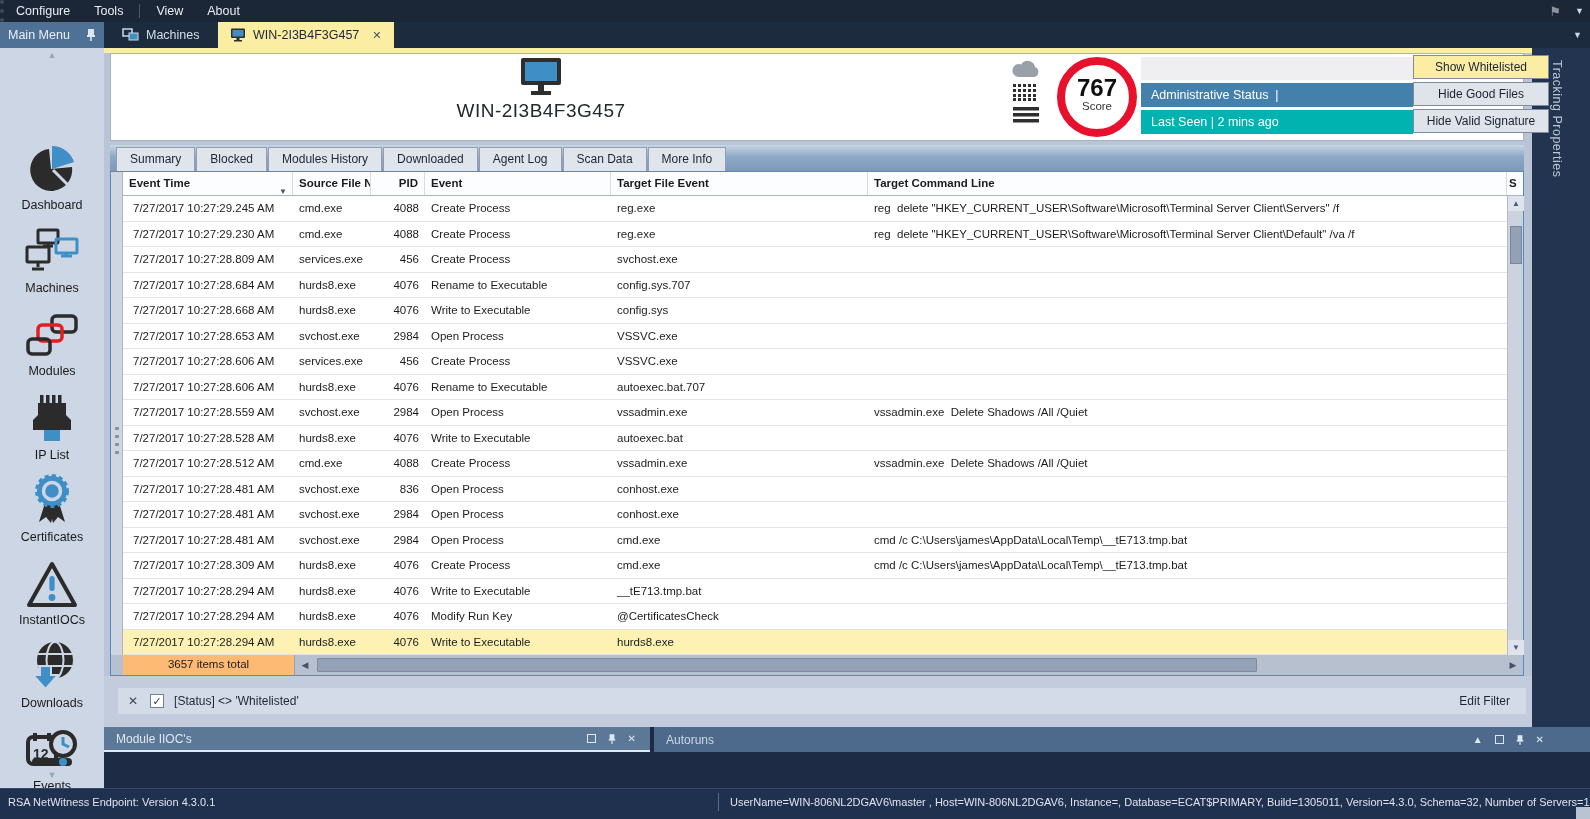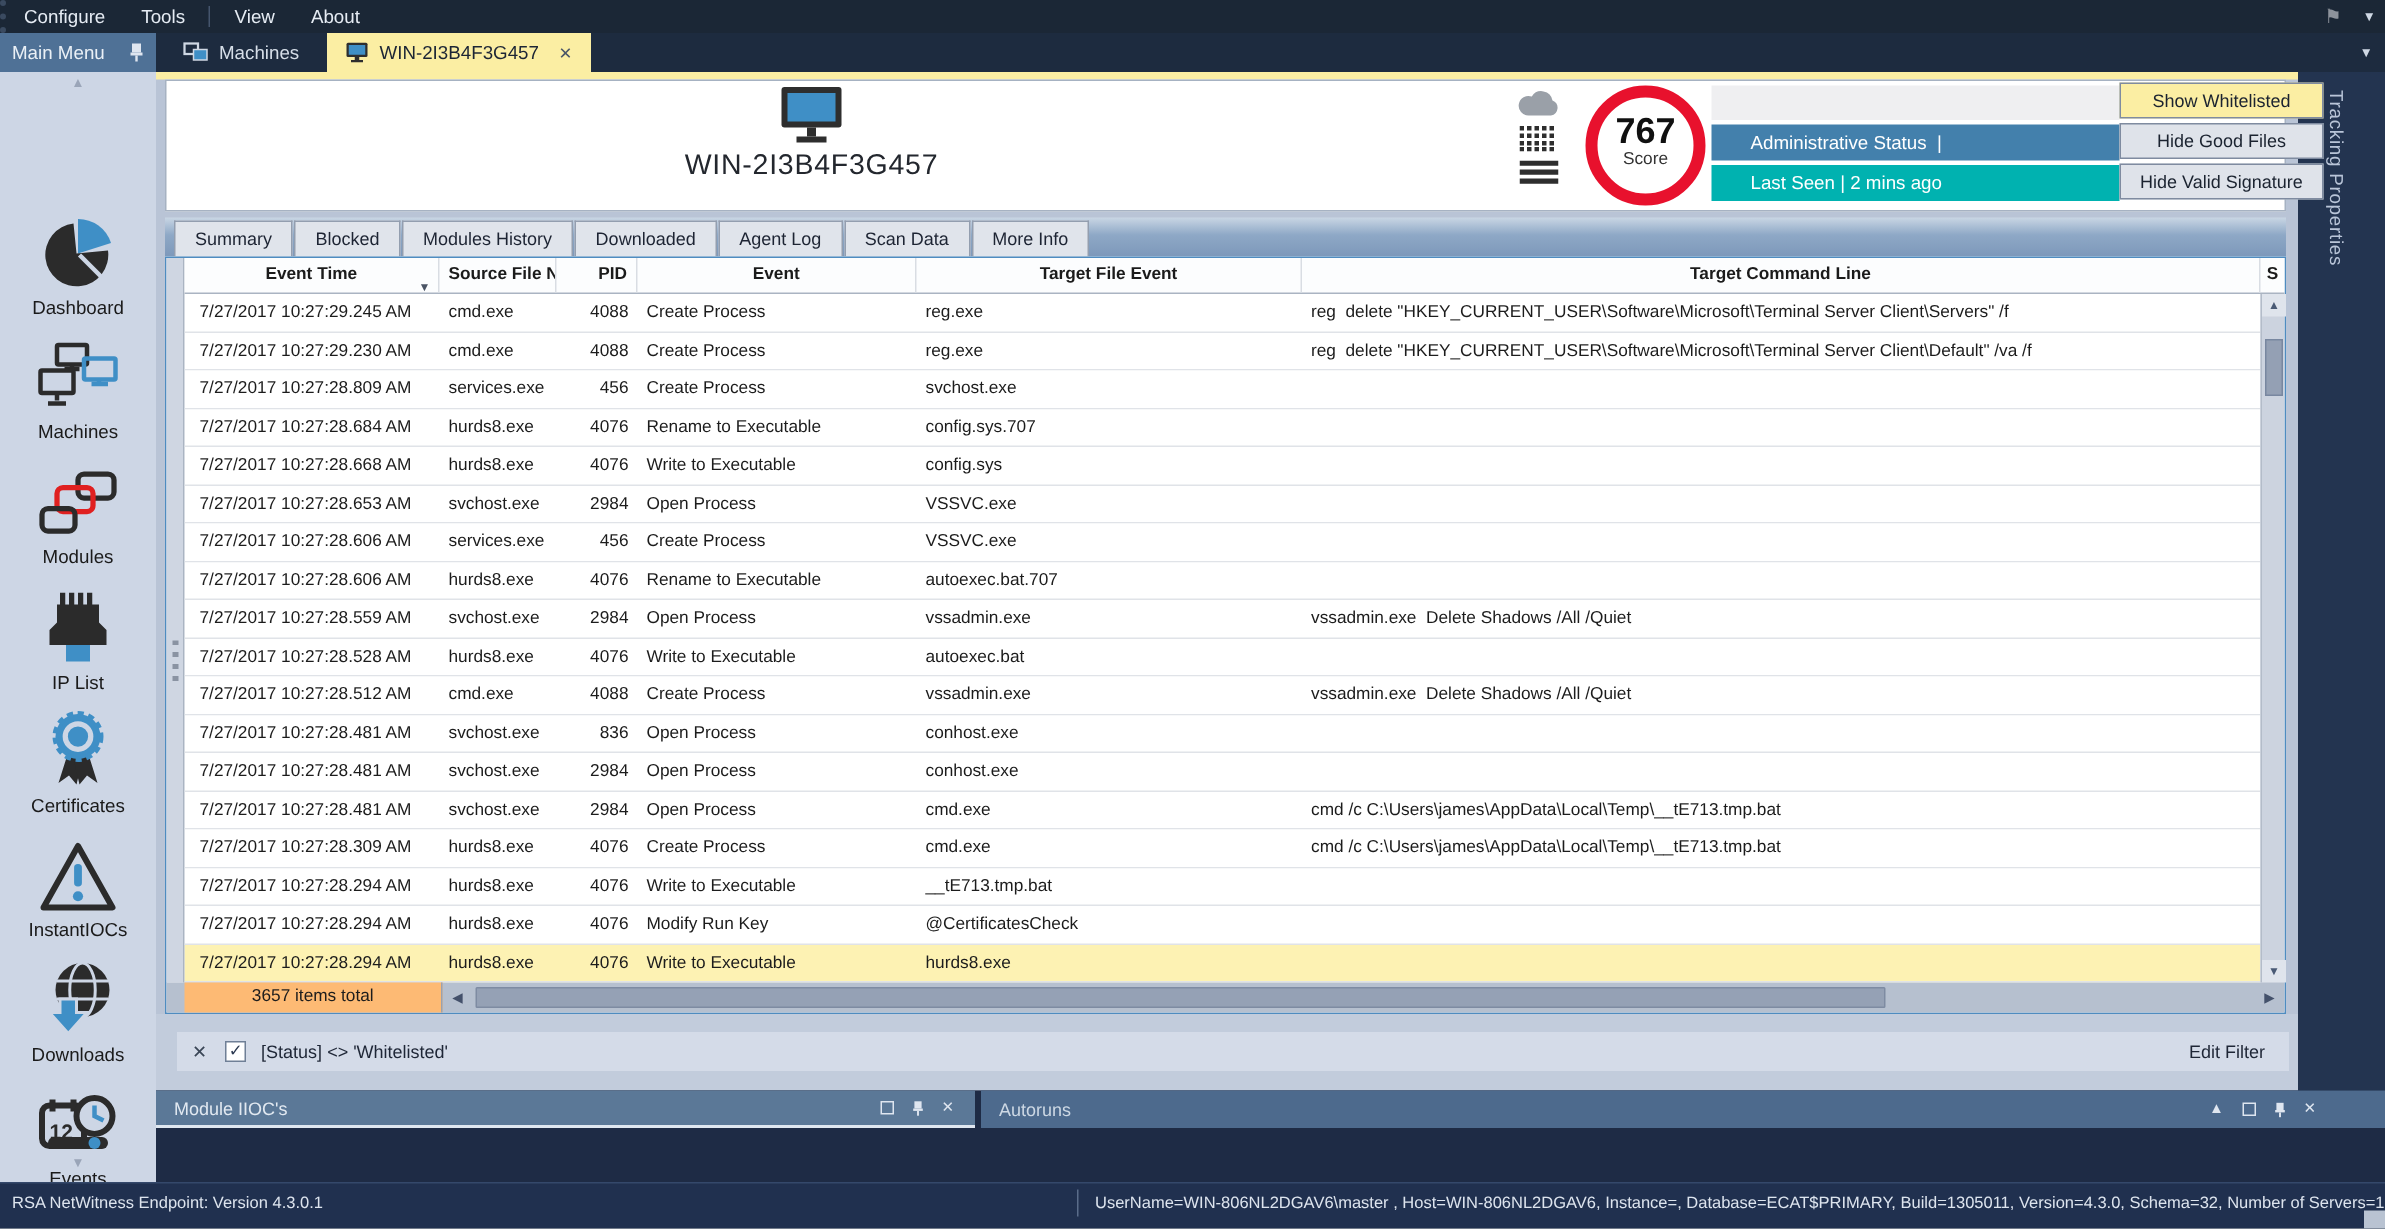--- a/index.html
+++ b/index.html
@@ -52,21 +52,21 @@
   .mh-center svg { margin:0 auto; }
   .mh-title { font-size:19px; color:#23272e; margin-top:1px; letter-spacing:0.5px; }
   .mh-icons { position:absolute; left:900px; top:5px; width:30px; display:flex; flex-direction:column;
               align-items:center; gap:6px; }
   .score-circle { position:absolute; left:946px; top:3px; width:80px; height:80px; border-radius:50%;
                   border:8px solid var(--score-red); background:#fff; text-align:center; }
   .score-num { font-size:24px; font-weight:800; color:#101010; margin-top:11px; line-height:24px; }
   .score-cap { font-size:11.5px; color:#333; }
   .bars { position:absolute; left:1030px; top:0; width:272px; height:86px; }
   .bar { position:absolute; left:0; width:272px; height:24px; color:#fff; font-size:12.5px;
-         line-height:24px; padding-left:26px; white-space:pre; }
+         line-height:24px; padding-left:10px; white-space:pre; }
   .bar-empty { top:3px; height:23px; background:#efeff1; }
   .bar-admin { top:29px; background:var(--admin-blue); }
   .bar-seen  { top:56px; background:var(--seen-teal); }
   .btn-stack { position:absolute; left:1302px; top:1px; width:136px; }
   .hd-btn { display:block; width:100%; height:24px; margin-bottom:3px; border:1px solid #7f8ba0;
             background:#dfe3ea; font-size:12px; color:#1b2330; font-family:inherit; text-align:center;
             line-height:22px; cursor:pointer; }
   .hd-btn.yellow { background:var(--tab-yellow); }
 
   
@@ -79,21 +79,21 @@
   
   .content-panel { position:absolute; left:6px; top:123px; width:1414px; height:505px; background:#fff;
                    border:1px solid #4f8cc0; }
   .gutter { position:absolute; left:0; top:0; width:12px; height:483px; background:#cfd6e2;
             border-right:1px solid #aab4c2; }
   .splitter { position:absolute; left:4px; top:255px; width:4px; height:30px;
               background:repeating-linear-gradient(#8a93a2 0 3px, transparent 3px 8px); }
   .thead { position:absolute; left:12px; top:0; width:1400px; height:24px; background:#fcfdfe;
            border-bottom:1px solid #aab4c2; display:flex; }
   .th { font-size:11.5px; font-weight:700; color:#1b1b1b; line-height:23px; padding:0 6px;
-        border-right:1px solid #d9dde3; white-space:nowrap; overflow:hidden; position:relative;text-align:center; }
+        border-right:1px solid #d9dde3; white-space:nowrap; overflow:hidden; position:relative; }
   .c0{width:170px;} .c1{width:78px;} .c2{width:54px;text-align:right;} .c3{width:186px;}
   .c4{width:257px;} .c5{flex:1;} .cS{width:16px;border-right:none;padding:0 2px;}
   .sort-arrow { position:absolute; right:5px; top:8px; font-size:8px; color:#4a5465; }
   .tbody { position:absolute; left:12px; top:24px; width:1384px; height:459px; overflow:hidden; }
   .trow { display:flex; height:25.5px; border-bottom:1px solid #e0e3e8; background:#fff; cursor:default; }
   .trow.selected { background:var(--row-yellow); }
   .tcell { font-size:11.5px; color:#1c1c1c; line-height:25px; padding:0 6px; white-space:pre;
            overflow:hidden; }
   .tcell.c0 { padding-left:10px; }
   .vscroll { position:absolute; left:1396px; top:24px; width:16px; height:459px; background:#ccd3df;

